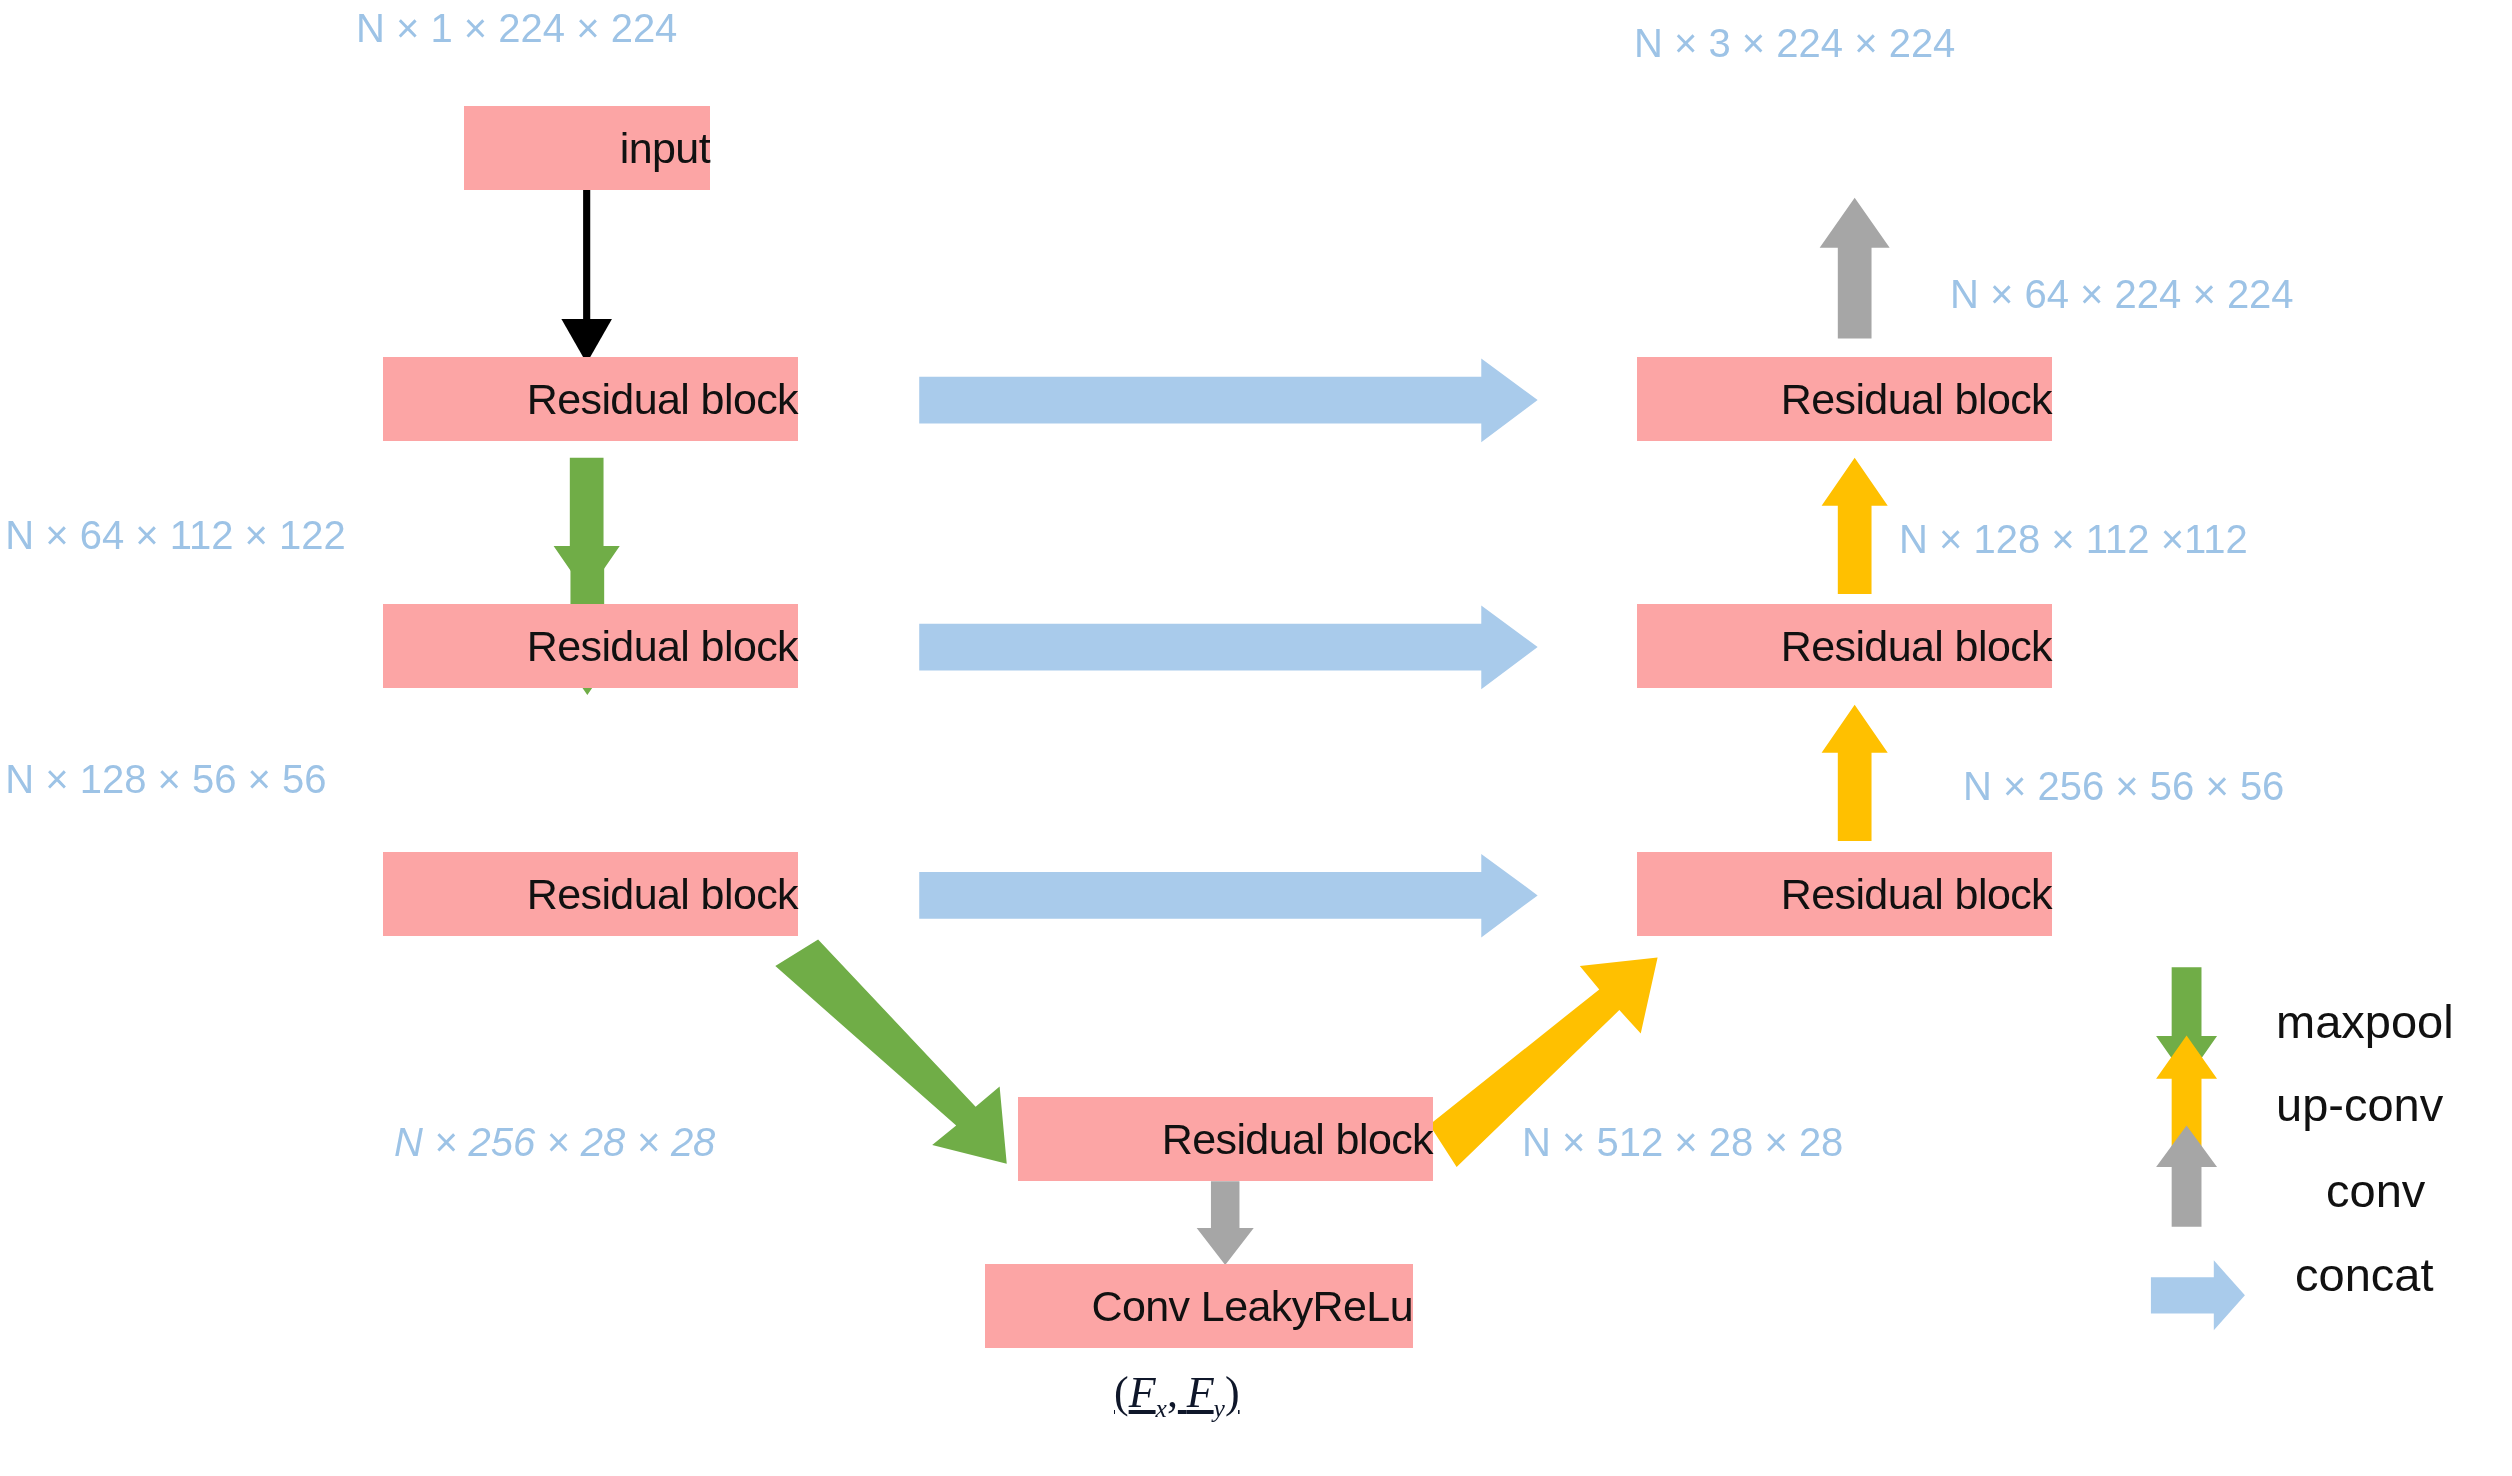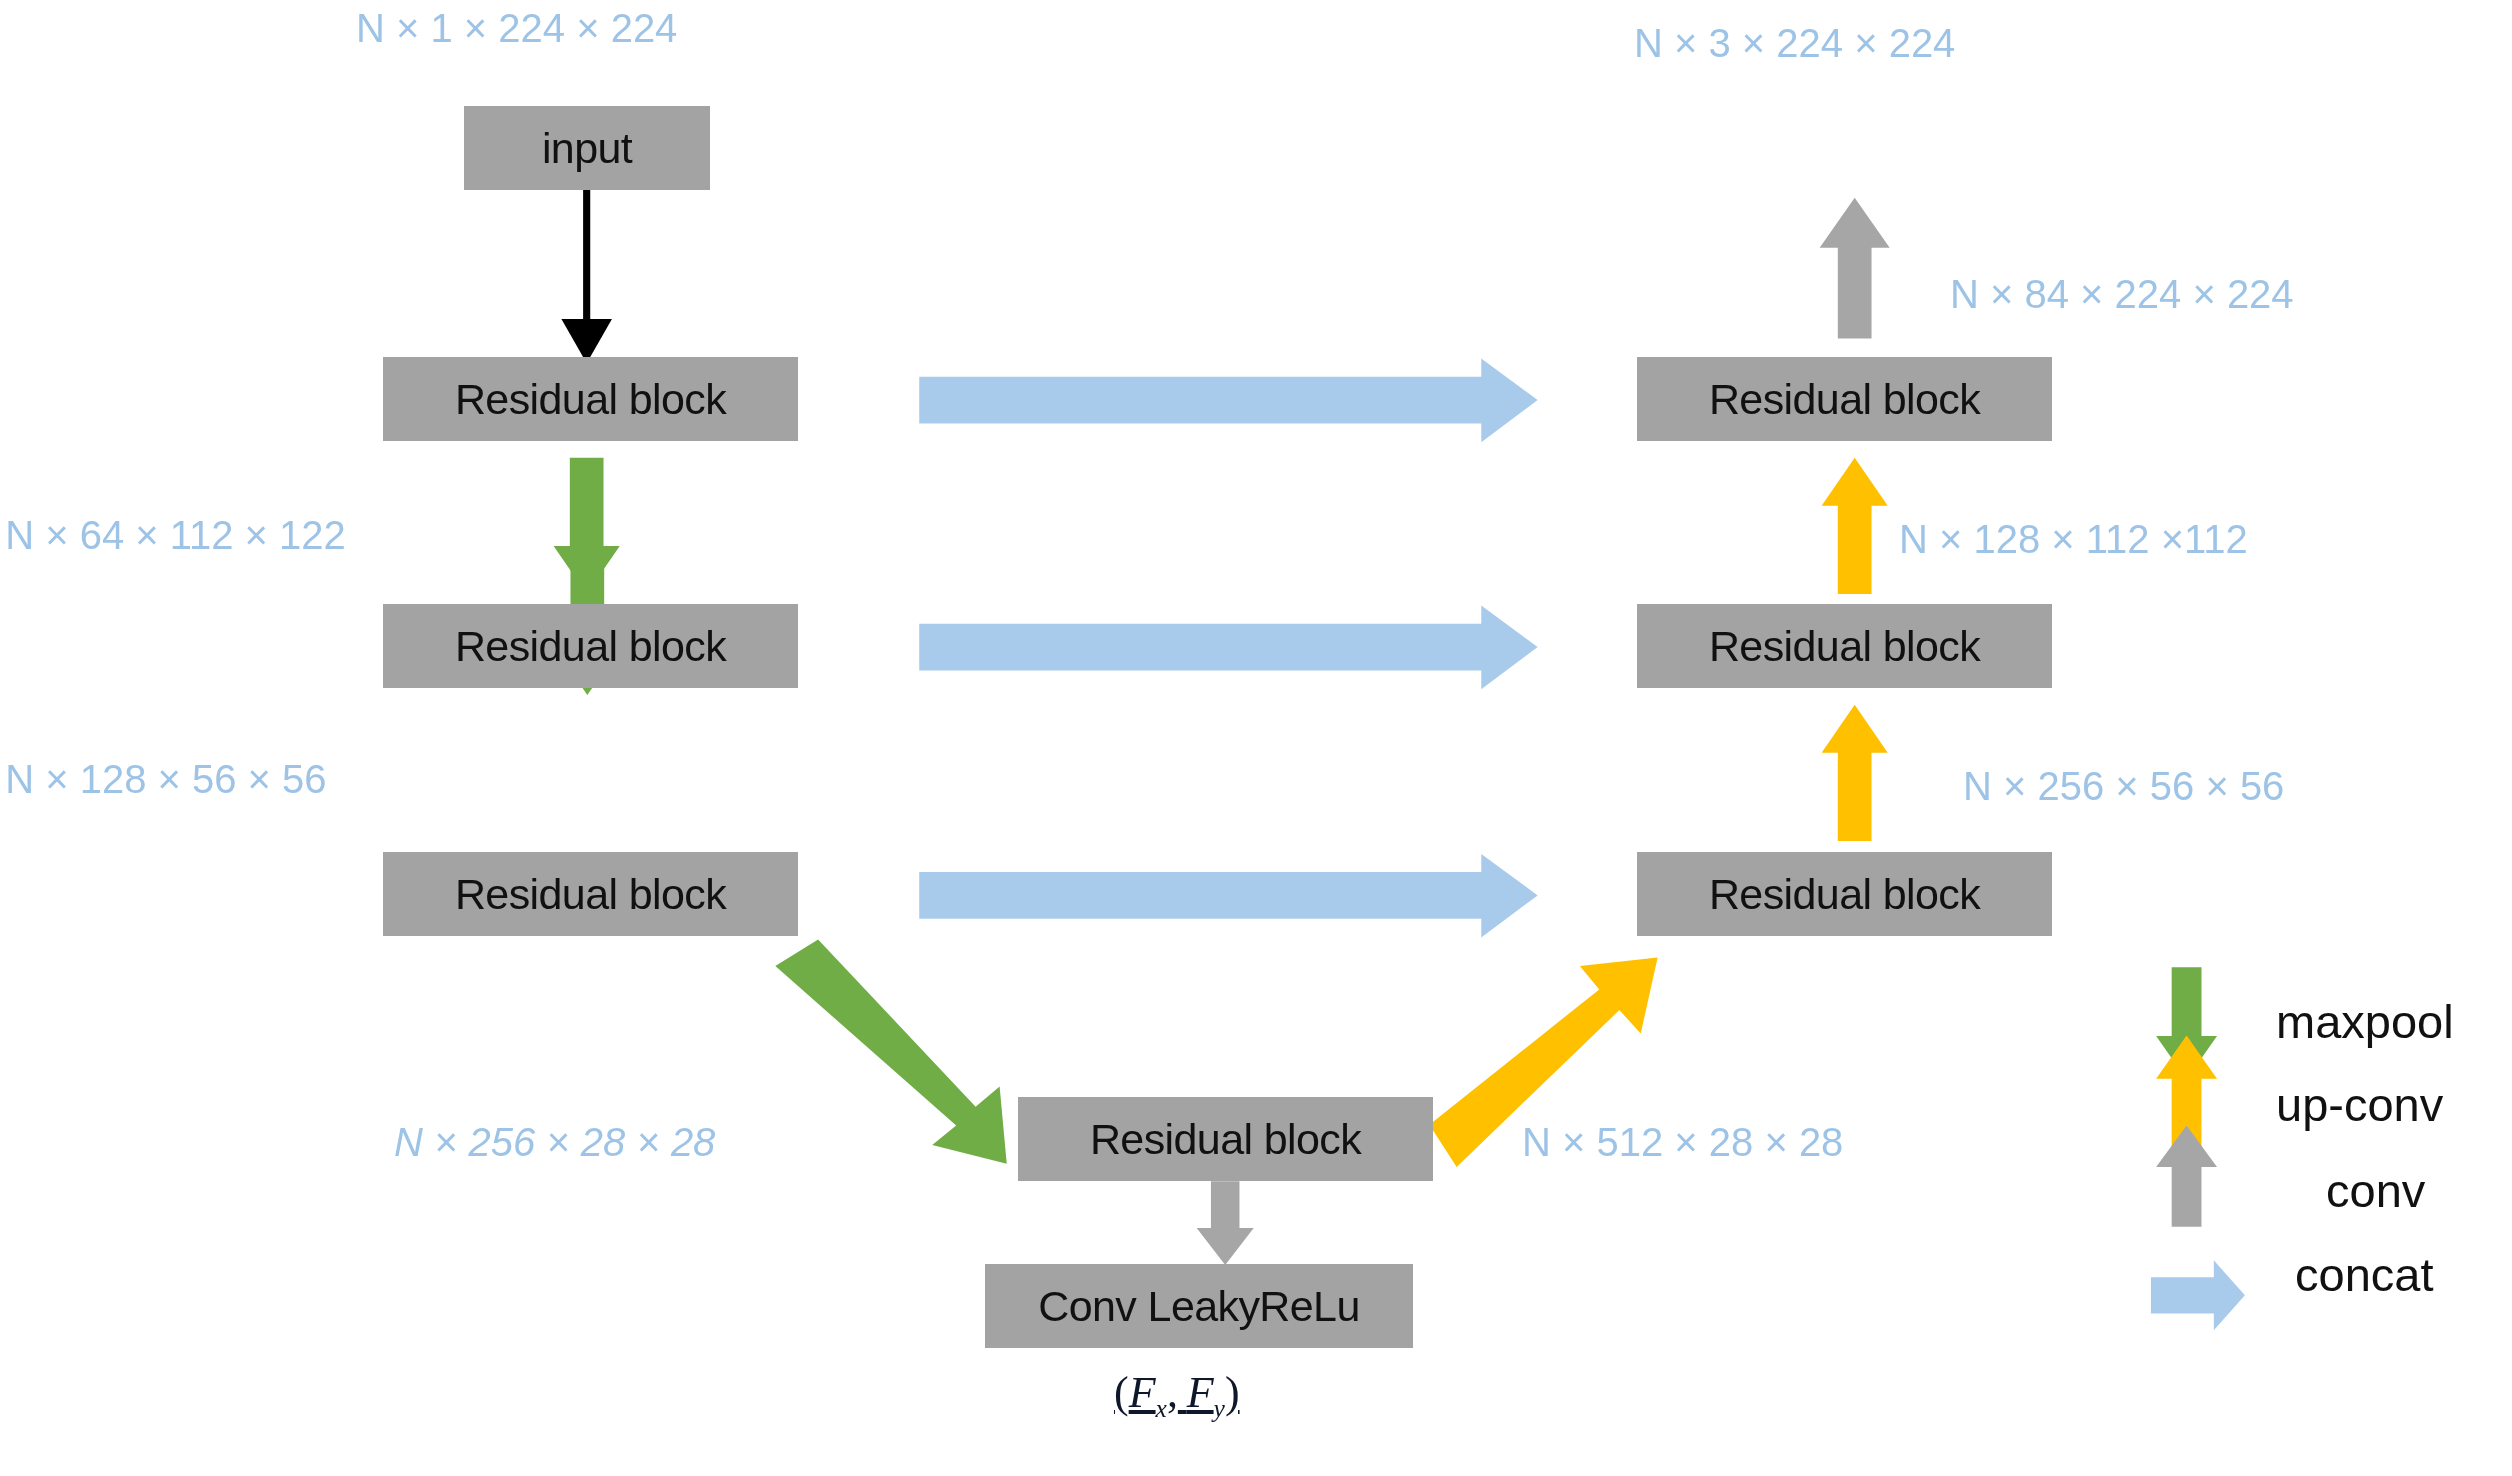--- a/index.html
+++ b/index.html
@@ -11,25 +11,25 @@
     position: relative;
     width: 2512px;
     height: 1477px;
     background: #ffffff;
     font-family: "Liberation Sans", sans-serif;
     overflow: hidden;
   }
   
   .block {
     position: absolute;
-    background: #a3a3a3;
+    background: #fca5a5;
     color: #111111;
     display: flex;
     align-items: center;
-    justify-content: center;
+    justify-content: flex-end;
     font-family: "Liberation Sans", sans-serif;
     font-size: 43px;
     letter-spacing: -0.6px;
     white-space: nowrap;
     line-height: 1;
   }
 
   
   .dim {
     position: absolute;
@@ -175,21 +175,21 @@
     <span>Conv LeakyReLu</span>
   </div>
 
   <div class="dim" style="left:356px; top:7.8px;">N × 1 × 224 × 224</div>
   <div class="dim" style="left:1634px; top:23px;">N × 3 × 224 × 224</div>
 
   <div class="dim" style="left:5.2px; top:515px;">N × 64 × 112 × 122</div>
   <div class="dim" style="left:5.2px; top:759px;">N × 128 × 56 × 56</div>
   <div class="dim" style="left:394px; top:1122px;font-style:italic;">N × 256 × 28 × 28</div>
 
-  <div class="dim" style="left:1950px; top:274px;">N × 84 × 224 × 224</div>
+  <div class="dim" style="left:1950px; top:274px;">N × 64 × 224 × 224</div>
   <div class="dim" style="left:1887px; top:519px;margin-left:12px;">N × 128 × 112 ×112</div>
   <div class="dim" style="left:1963px; top:766px;">N × 256 × 56 × 56</div>
 
   <div class="dim" style="left:1522px; top:1122px;">N × 512 × 28 × 28</div>
 
   <div class="legend-label" style="left:2276px; top:998px;">maxpool</div>
   <div class="legend-label" style="left:2276px; top:1081px;">up-conv</div>
   <div class="legend-label" style="left:2326px; top:1167px;">conv</div>
   <div class="legend-label" style="left:2295px; top:1251px;">concat</div>
 

